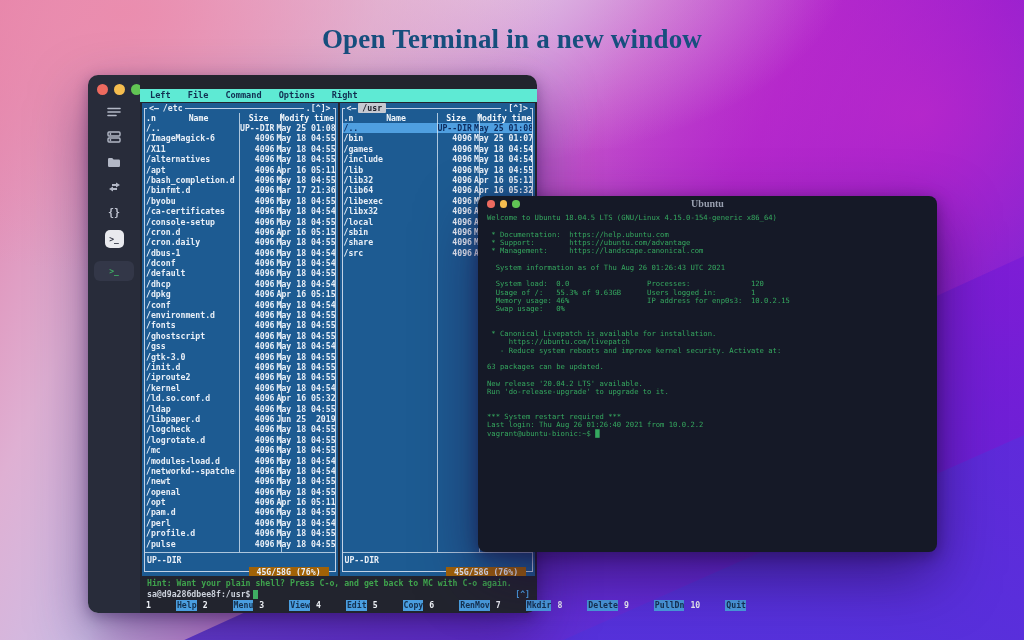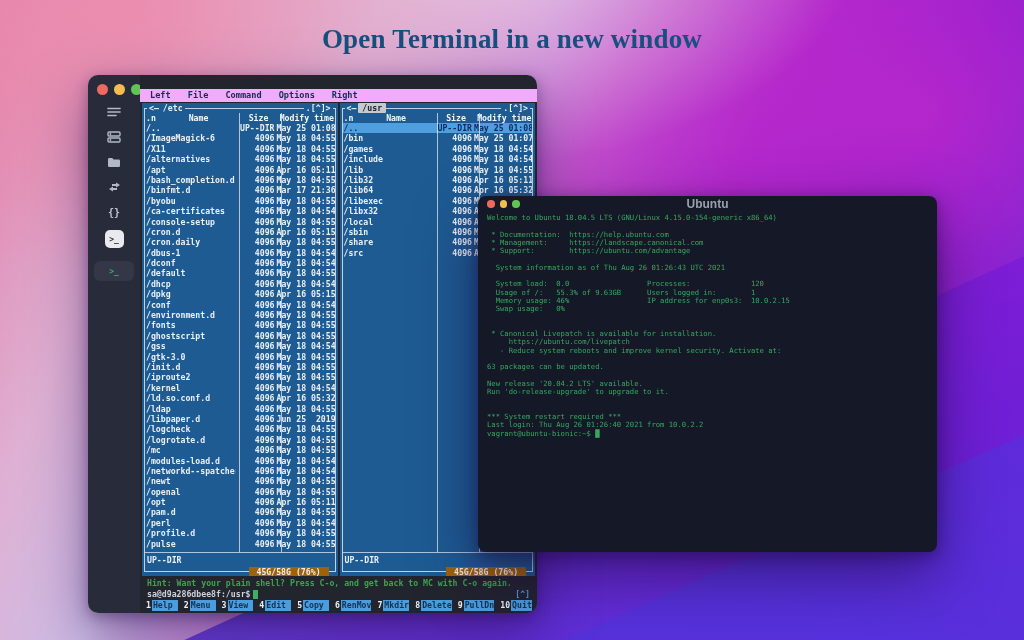--- a/index.html
+++ b/index.html
@@ -60,21 +60,21 @@
     display:flex; align-items:center; justify-content:center;
     font:bold 8px "DejaVu Sans Mono", monospace; color:#3fae63; margin-top:2px;
   }
 
   .mc-term{
     flex:1; position:relative; background:#22242e; border-radius:0 10px 10px 0;
     font:bold 8.2px/10.4px "DejaVu Sans Mono", monospace; color:#e9eff7;
   }
   .menubar{
     position:absolute; top:14px; left:0; right:0; height:13px;
-    background:#f0abfc; color:#122f52; display:flex; align-items:center;
+    background:#5eead4; color:#122f52; display:flex; align-items:center;
     gap:17px; padding-left:10px; font-size:8.6px;
   }
   .panels{
     position:absolute; top:28px; left:0; right:0; height:473px;
     display:flex; gap:2px; padding:0 2px;
   }
   .panel{ flex:1; position:relative; background:#1d5b92; overflow:hidden; }
   .pframe{ position:absolute; top:5px; left:2px; right:2px; bottom:4px; border:1px solid #c2d2e6; pointer-events:none; }
   .ptitle{
     position:absolute; top:0; left:5px; right:5px; height:10px; z-index:2;
@@ -100,32 +100,32 @@
   .pmini{ position:absolute; bottom:11px; left:5px; height:10px; }
   .pfoot{ position:absolute; bottom:0; right:9px; height:9px; background:#a16207; padding:0 3px; z-index:2; white-space:pre; }
 
   .hintline{ position:absolute; top:503px; left:7px; right:7px; color:#3fa34d; white-space:pre; }
   .promptline{ position:absolute; top:514px; left:7px; right:7px; display:flex; align-items:center; color:#ccd2dc; }
   .pcursor{ width:5px; height:9px; background:#3fae63; margin-left:2px; }
   .pcorner-right{ margin-left:auto; color:#4a9ee0; }
   .keybar{ position:absolute; top:525px; left:5px; right:5px; height:11px; display:flex; gap:5px; }
   .fkey{ flex:1; display:flex; align-items:stretch; }
   .fkey .knum{ color:#eef1f6; padding:0 1px; display:flex; align-items:center; }
-  .fkey .klabel{ flex:1; background:#4a9ee0; color:#15314f; display:flex; align-items:center; padding-left:1px; }
+  .fkey .klabel{ flex:1; background:#4a9ee0; color:#15314f; display:flex; align-items:center; padding-left:1px;margin-left:24px; }
 
   
   .term-window{
     position:absolute; left:478px; top:196px; width:459px; height:356px;
     background:#151927; border-radius:8px; z-index:5;
     box-shadow:0 24px 60px rgba(30,8,60,.55), 0 4px 16px rgba(20,5,45,.4);
   }
   .term-titlebar{ position:relative; height:15px; display:flex; align-items:center; justify-content:center; }
   .tlights{ position:absolute; left:9px; top:4px; display:flex; gap:5px; }
   .tlight{ width:7.5px; height:7.5px; border-radius:50%; }
-  .term-title{ color:#99a0b0; font-size:12px; font-weight:bold; }
+  .term-title{ color:#99a0b0; font-size:10px; font-weight:bold;font-family:Liberation Serif, serif; }
   .term-body{
     padding:3px 9px; color:#35a85f;
     font:normal 7.2px/8.3px "DejaVu Sans Mono", monospace;
   }
   .tline{ white-space:pre; min-height:8.3px; }
 </style>
 </head>
 <body>
 
 <div class="desktop">
@@ -523,22 +523,22 @@
         <span class="tlight light y"></span>
         <span class="tlight light g"></span>
       </div>
       <span class="term-title">Ubuntu</span>
     </div>
     <div class="term-body">
 
     <div class="tline">Welcome to Ubuntu 18.04.5 LTS (GNU/Linux 4.15.0-154-generic x86_64)</div>
         <div class="tline"></div>
         <div class="tline"> * Documentation:  https://help.ubuntu.com</div>
+        <div class="tline"> * Support:        https://ubuntu.com/advantage</div>
         <div class="tline"> * Management:     https://landscape.canonical.com</div>
-        <div class="tline"> * Support:        https://ubuntu.com/advantage</div>
         <div class="tline"></div>
         <div class="tline">  System information as of Thu Aug 26 01:26:43 UTC 2021</div>
         <div class="tline"></div>
         <div class="tline">  System load:  0.0                  Processes:              120</div>
         <div class="tline">  Usage of /:   55.3% of 9.63GB      Users logged in:        1</div>
         <div class="tline">  Memory usage: 46%                  IP address for enp0s3:  10.0.2.15</div>
         <div class="tline">  Swap usage:   0%</div>
         <div class="tline"></div>
         <div class="tline"></div>
         <div class="tline"> * Canonical Livepatch is available for installation.</div>

